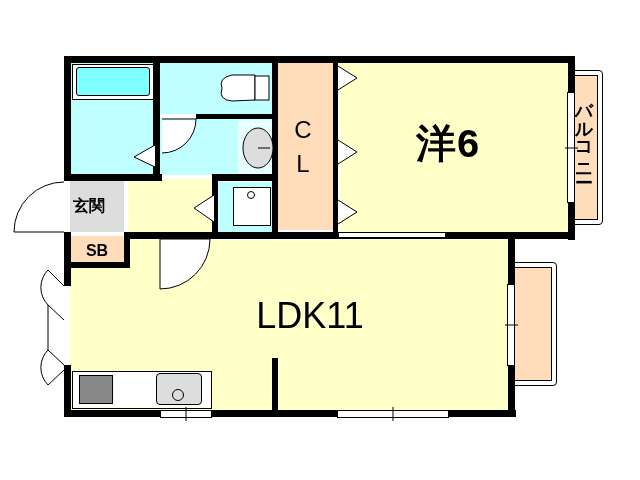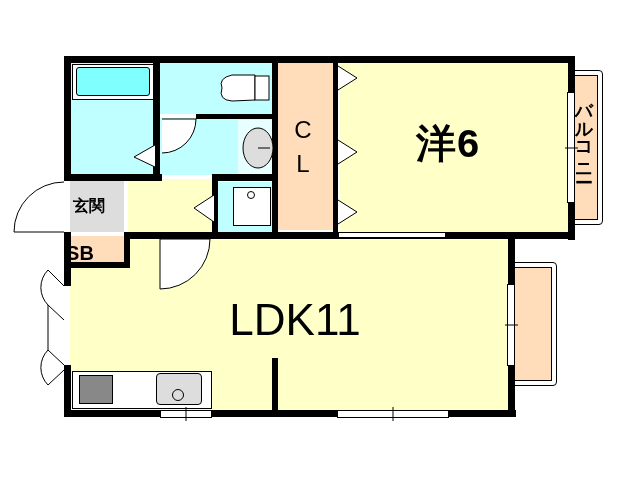--- a/index.html
+++ b/index.html
@@ -94,18 +94,18 @@
   <ellipse cx="258" cy="148" rx="15" ry="20" fill="#ddd" stroke="#000"></ellipse>
   <line x1="258" y1="148" x2="270" y2="148" stroke="#000"></line>
 
   <line x1="565" y1="148" x2="578" y2="148" stroke="#000"></line>
   <line x1="505" y1="325" x2="518" y2="325" stroke="#000"></line>
   <line x1="393" y1="407" x2="393" y2="421" stroke="#000"></line>
   <line x1="186" y1="407" x2="186" y2="421" stroke="#000"></line>
 </svg>
 
 <div class="lbl" style="left:398px;top:127px;width:100px;font-size:40px;font-family:Liberation Mono, monospace;">洋6</div>
-<div class="lbl" style="left:195px;top:298px;width:200px;font-size:44px;font-weight:normal;">LDK11</div>
+<div class="lbl" style="left:210px;top:298px;width:200px;font-size:36px;font-weight:normal;">LDK11</div>
 <div class="lbl" style="left:288px;top:118px;width:30px;font-size:24px;font-weight:normal;">C</div>
 <div class="lbl" style="left:288px;top:152px;width:30px;font-size:24px;font-weight:normal;">L</div>
 <div class="lbl" style="left:71px;top:198px;width:36px;font-size:16px;">玄関</div>
-<div class="lbl" style="left:54px;top:243px;width:52px;font-size:20px;">SB</div>
+<div class="lbl" style="left:71px;top:243px;width:52px;font-size:16px;">SB</div>
 <div class="lbl" style="left:579px;top:90px;width:14px;font-size:18px;writing-mode:vertical-rl;">バルコニー</div>
 
 </body></html>

